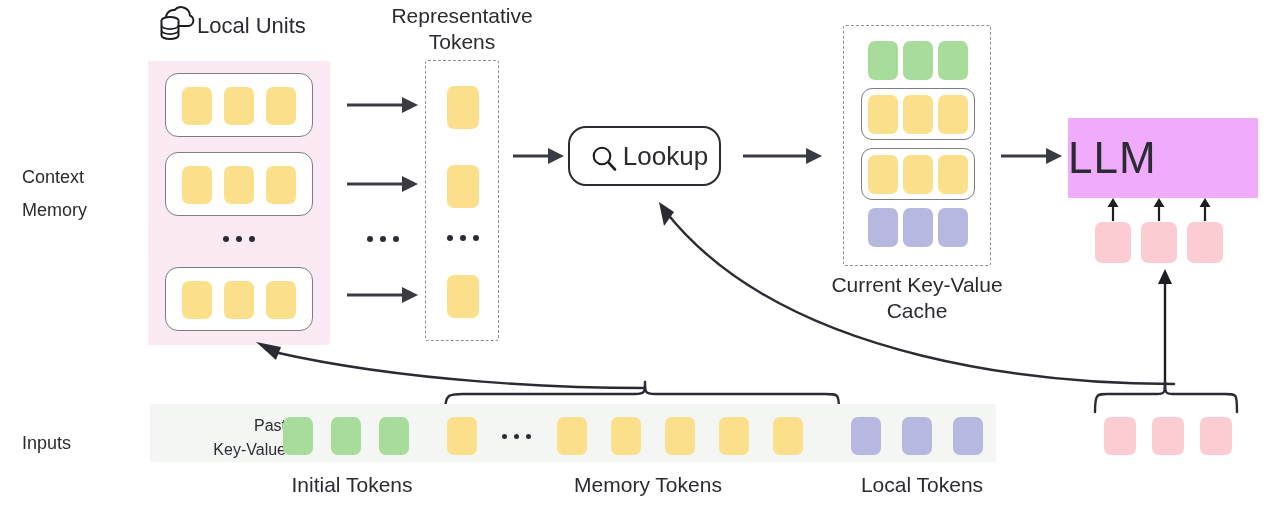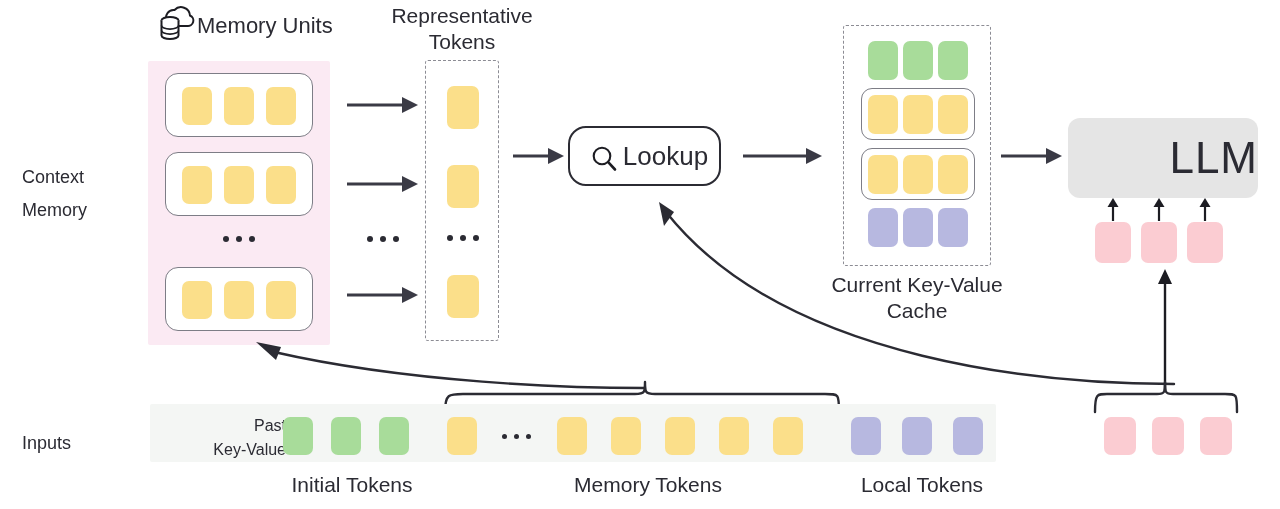--- a/index.html
+++ b/index.html
@@ -67,25 +67,25 @@
     background:#ffffff;
     display:flex;
     align-items:center;
     justify-content:center;
     gap:7px;
     font-size:26px;
     color:#2b2b33;
     padding-left:12px;
   }
   .llm-box{
-    background:#e5e5e5;
-    border-radius:12px;
+    background:#f0abfc;
+    border-radius:1px;
     display:flex;
     align-items:center;
-    justify-content:flex-end;
+    justify-content:flex-start;
     font-size:44px;
     letter-spacing:1px;
     color:#2b2b33;
   }
   .input-strip{
     background:#f4f6f4;
     border-radius:2px;
   }
   
   .tok{
@@ -123,21 +123,21 @@
 
   <div class="abs" style="left:158px; top:4px; width:34px; height:40px;">
     <svg width="34" height="40" viewBox="0 0 34 40">
       <path d="M9 17 A7.5 7.5 0 0 1 16.5 6 A9 9 0 0 1 32 11.5 A5.5 5.5 0 0 1 29 22 L16 22" fill="none" stroke="#1c1c22" stroke-width="2" stroke-linecap="round"></path>
       <ellipse cx="12" cy="16.5" rx="8.5" ry="3.6" fill="#ffffff" stroke="#1c1c22" stroke-width="2"></ellipse>
       <path d="M3.5 16.5 L3.5 31.5 A8.5 3.6 0 0 0 20.5 31.5 L20.5 16.5" fill="#ffffff" stroke="#1c1c22" stroke-width="2" stroke-linejoin="round"></path>
       <path d="M3.5 21.5 A8.5 3.6 0 0 0 20.5 21.5" fill="none" stroke="#1c1c22" stroke-width="1.7"></path>
       <path d="M3.5 26.5 A8.5 3.6 0 0 0 20.5 26.5" fill="none" stroke="#1c1c22" stroke-width="1.7"></path>
     </svg>
   </div>
-  <div class="abs title-icon-text" style="left:197px; top:13px;">Memory Units</div>
+  <div class="abs title-icon-text" style="left:197px; top:13px;">Local Units</div>
 
   <div class="abs cap" style="left:382px; top:3px; width:160px;">Representative
 Tokens</div>
 
   <div class="abs pink-panel" style="left:148px; top:61px; width:182px; height:284px;"></div>
 
   <div class="abs unit-box" style="left:165px; top:73px; width:148px; height:64px;">
     <div class="abs tok yellow" style="left:16px; top:13px; width:30px; height:38px;"></div>
     <div class="abs tok yellow" style="left:58px; top:13px; width:30px; height:38px;"></div>
     <div class="abs tok yellow" style="left:100px; top:13px; width:30px; height:38px;"></div>

